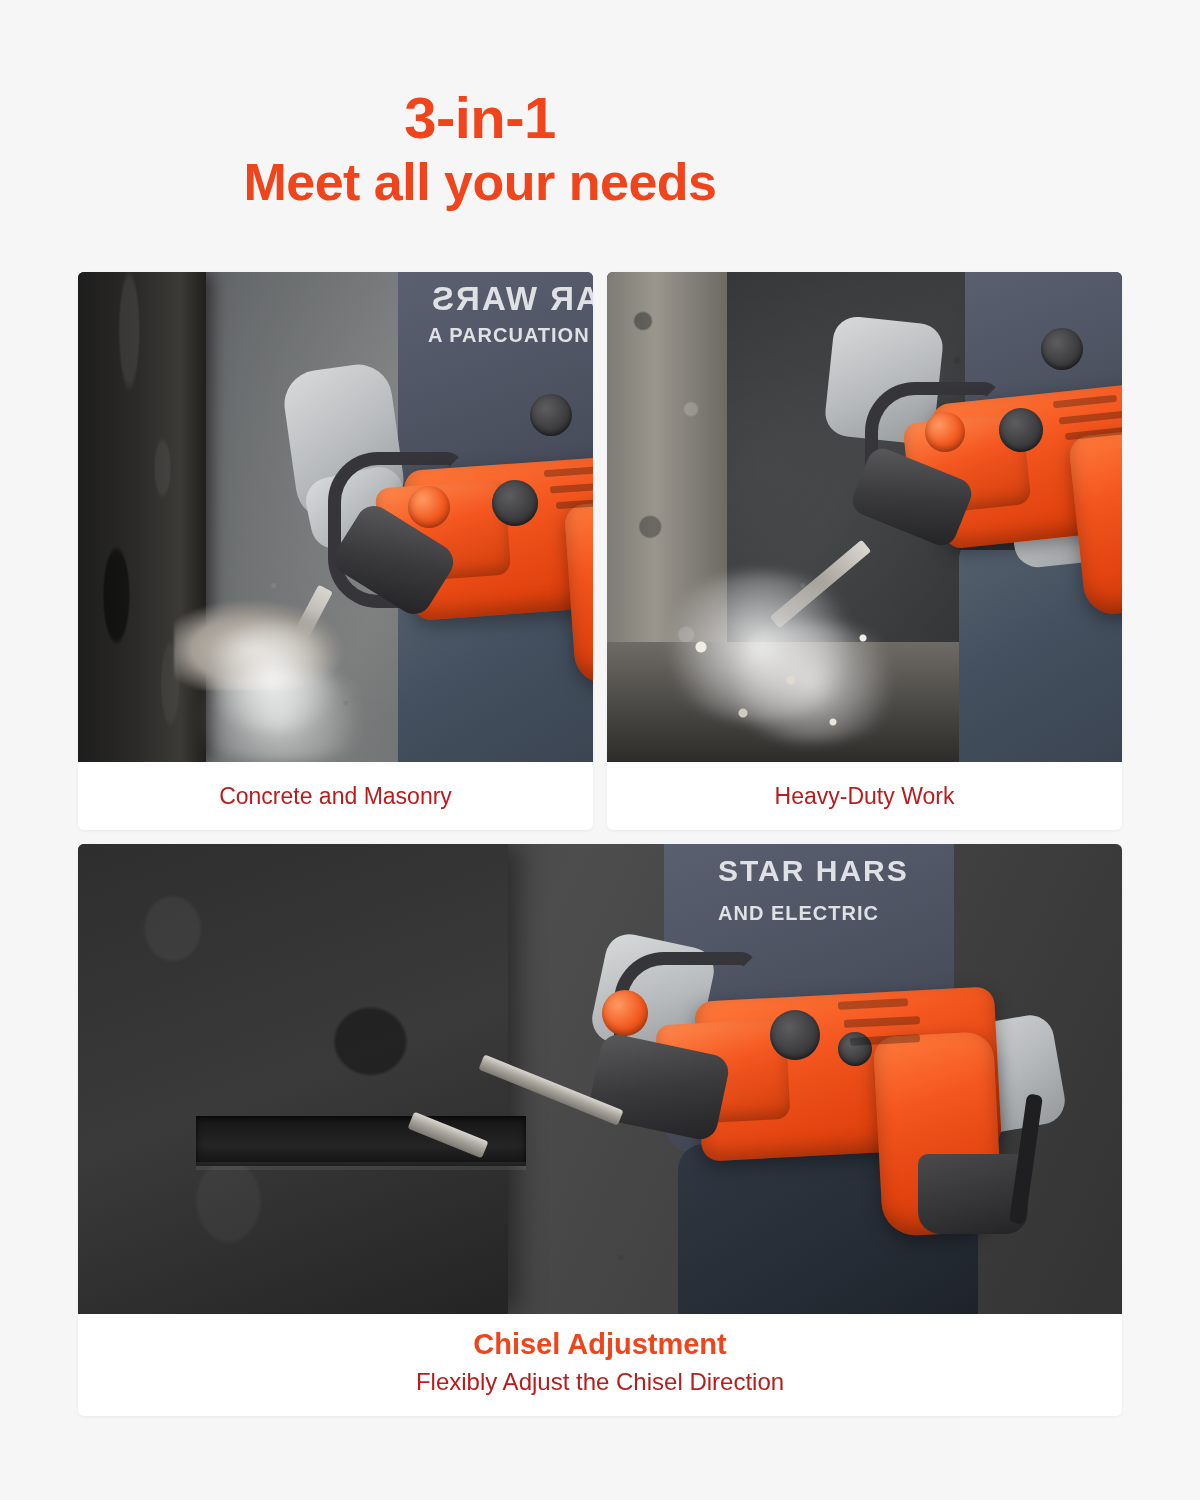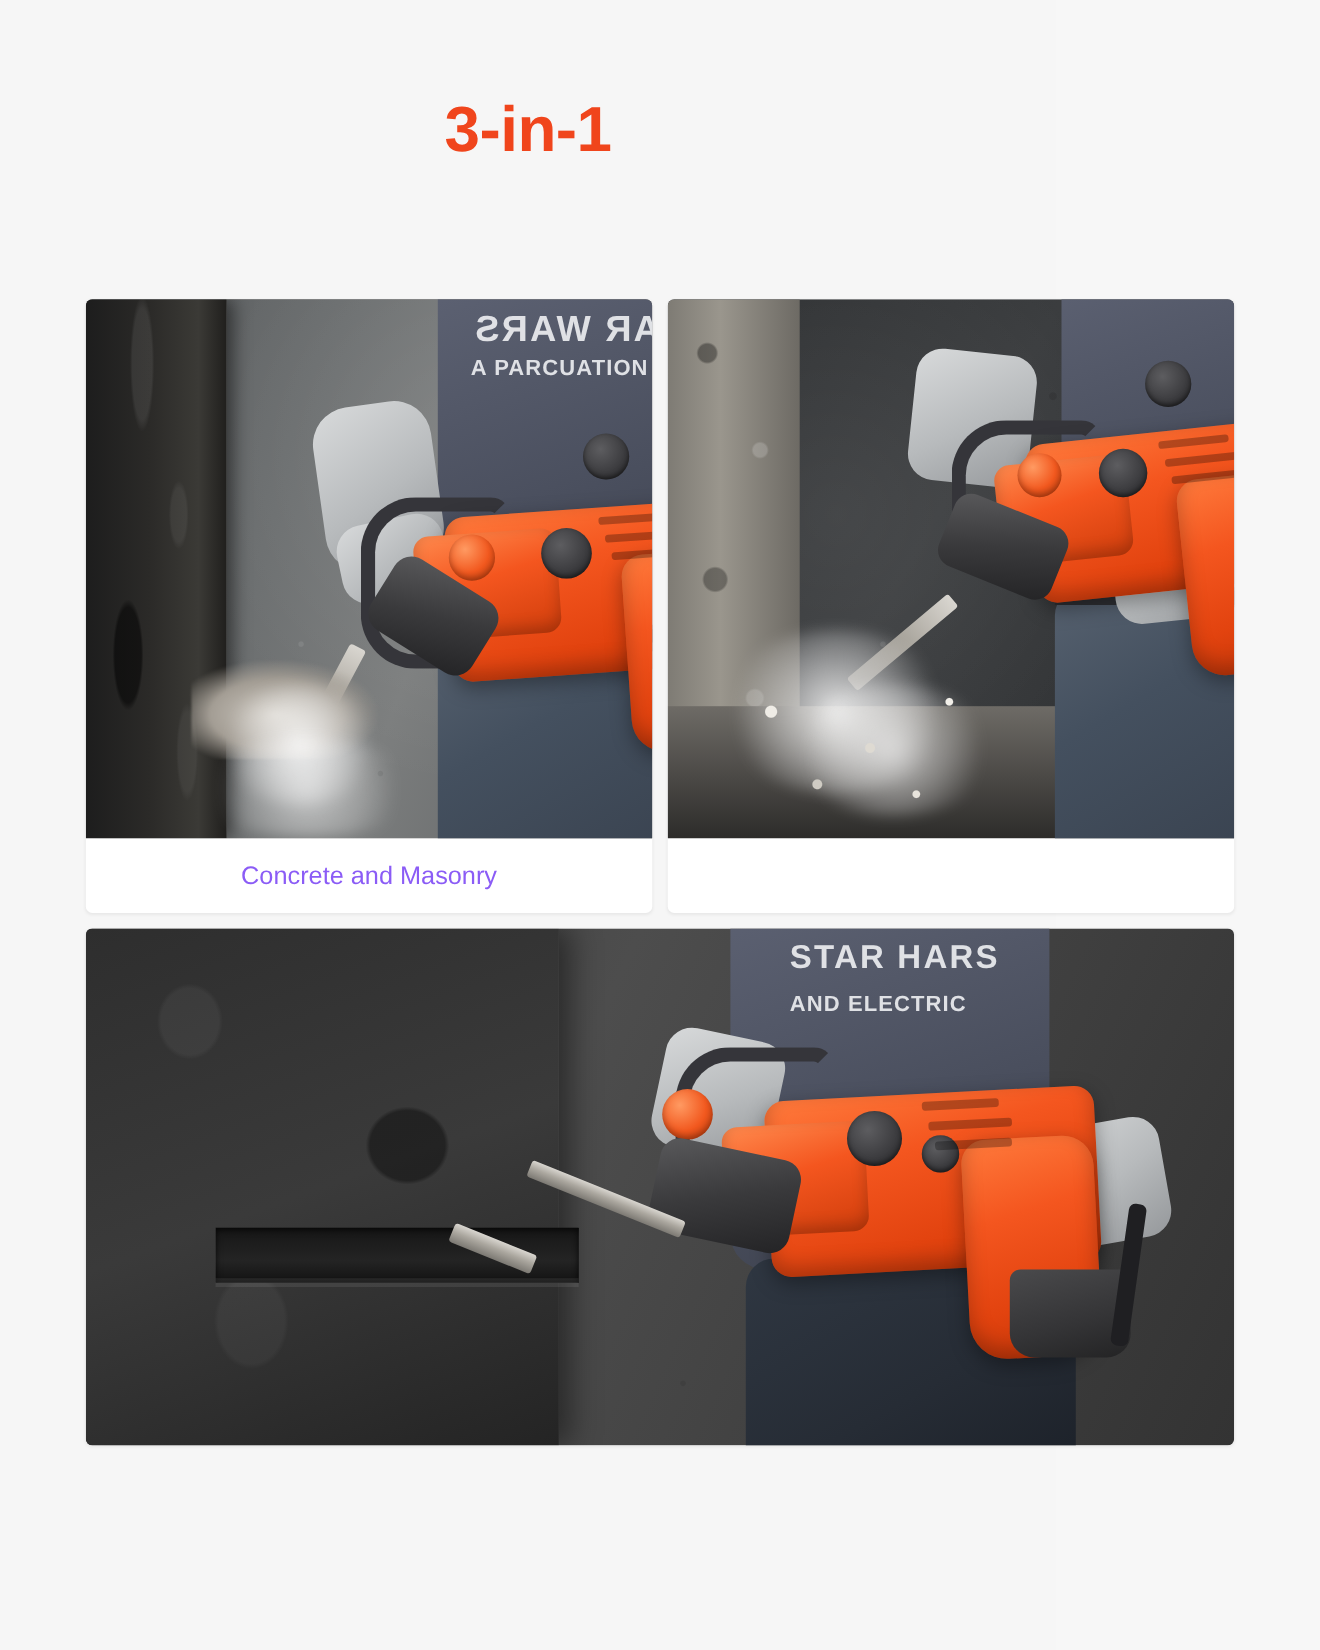--- a/index.html
+++ b/index.html
@@ -76,21 +76,21 @@
   .caption .title {
     display: block;
     color: #f0451c;
     font-weight: bold;
     font-size: 27px;
     line-height: 1.15;
   }
   .card.full .caption .title { font-size: 29px; }
   .caption .sub {
     display: block;
-    color: #8b5cf6;
+    color: #b91c1c;
     font-size: 23px;
     margin-top: 7px;
   }
   .card.full .caption .sub { font-size: 24px; }
 
   
   .layer { position: absolute; }
 
   
   .bg-concrete {
@@ -206,20 +206,21 @@
     border-radius: 6px;
   }
 </style>
 </head>
 <body>
 
 <div class="page">
 
   <div class="heading">
     <span class="line1">3-in-1</span>
+    <span class="line2">Meet all your needs</span>
   </div>
 
   <div class="grid">
 
     <div class="row">
 
       <div class="card half">
         <div class="photo">
           <div class="layer bg-concrete"></div>
           <div class="layer grain"></div>
@@ -305,20 +306,21 @@
           <div class="layer" style="left:40px; top:330px; width:300px; height:150px;
                       background-image:
                         radial-gradient(circle at 18% 30%, #efece6 0 5px, transparent 6px),
                         radial-gradient(circle at 48% 52%, #dedad2 0 4px, transparent 5px),
                         radial-gradient(circle at 72% 24%, #f2efe9 0 3px, transparent 4px),
                         radial-gradient(circle at 32% 74%, #cfcbc3 0 4px, transparent 5px),
                         radial-gradient(circle at 62% 80%, #e8e4dc 0 3px, transparent 4px);"></div>
         </div>
 
         <div class="caption">
+          <span class="sub">Heavy-Duty Work</span>
         </div>
       </div>
     </div>
 
     <div class="card full">
       <div class="photo" style="background:linear-gradient(115deg,#3a3a3a 0%, #4d4d4d 40%, #333333 100%);">
         <div class="layer grain"></div>
 
         <div class="layer" style="left:0; top:0; width:430px; height:100%;
                     background:linear-gradient(160deg,#2e2e2e 0%, #3a3a3a 50%, #242424 100%);
@@ -354,16 +356,20 @@
         <div class="layer vent" style="left:766px;top:174px;width:76px;height:8px;transform:rotate(-3deg);"></div>
         <div class="layer vent" style="left:772px;top:192px;width:70px;height:8px;transform:rotate(-3deg);"></div>
         <div class="layer tool-dark" style="left:840px; top:310px; width:110px; height:80px; border-radius:10px 10px 22px 22px;"></div>
         <div class="layer cord" style="left:940px; top:250px; width:16px; height:130px; transform:rotate(8deg);"></div>
 
         <div class="layer chuck" style="left:516px; top:200px; width:130px; height:86px; transform:rotate(12deg); border-radius:18px;"></div>
         <div class="layer bit" style="left:398px; top:238px; width:150px; height:16px; transform:rotate(22deg);"></div>
         <div class="layer bit" style="left:330px; top:282px; width:80px; height:18px; transform:rotate(22deg);"></div>
       </div>
 
+      <div class="caption">
+        <span class="title">Chisel Adjustment</span>
+        <span class="sub">Flexibly Adjust the Chisel Direction</span>
+      </div>
     </div>
 
   </div>
 </div>
 
 </body></html>

